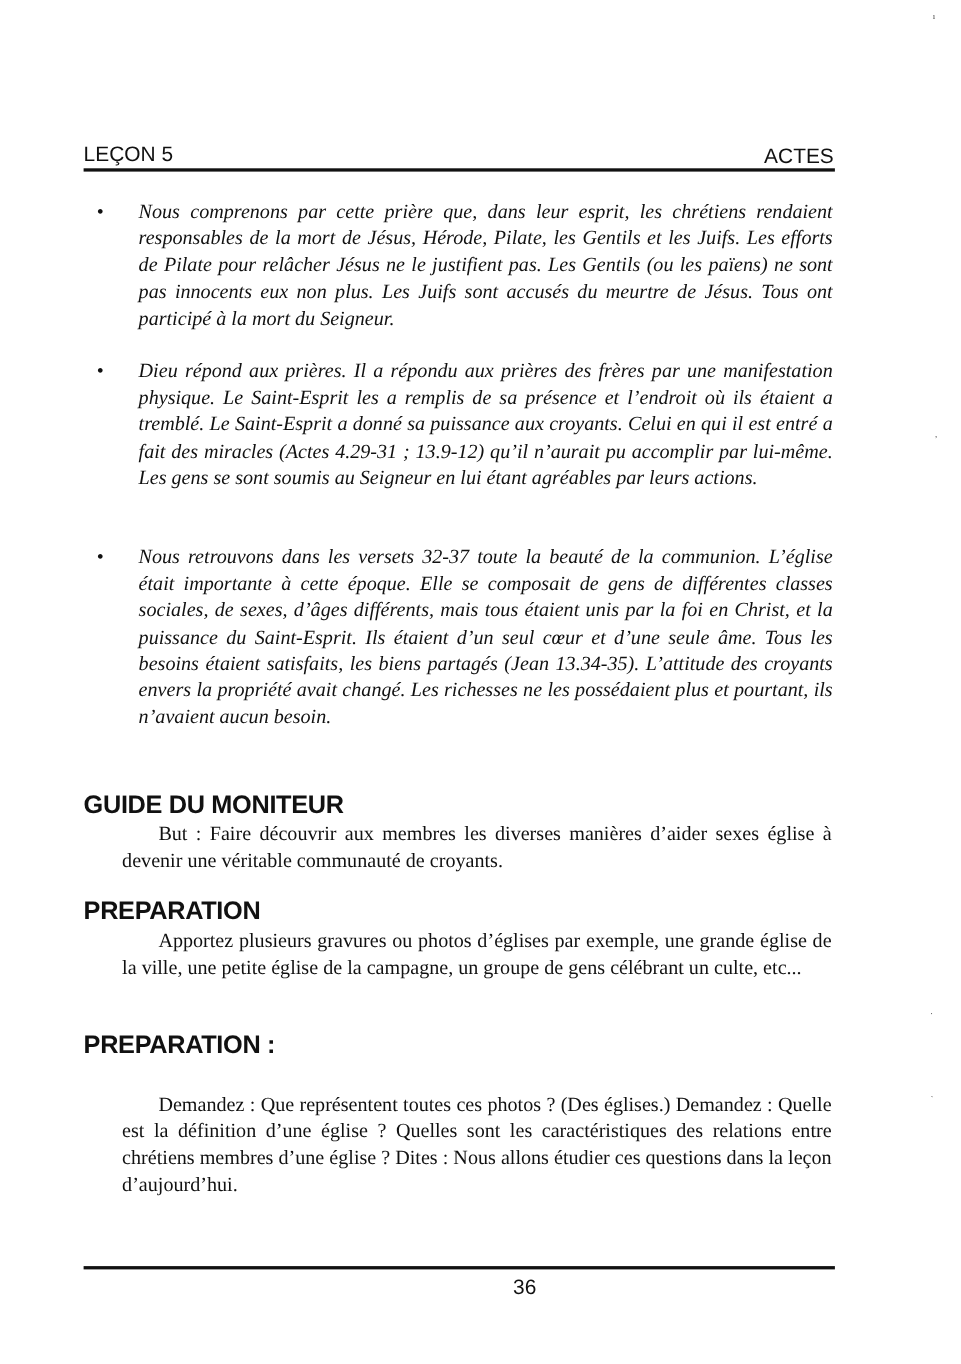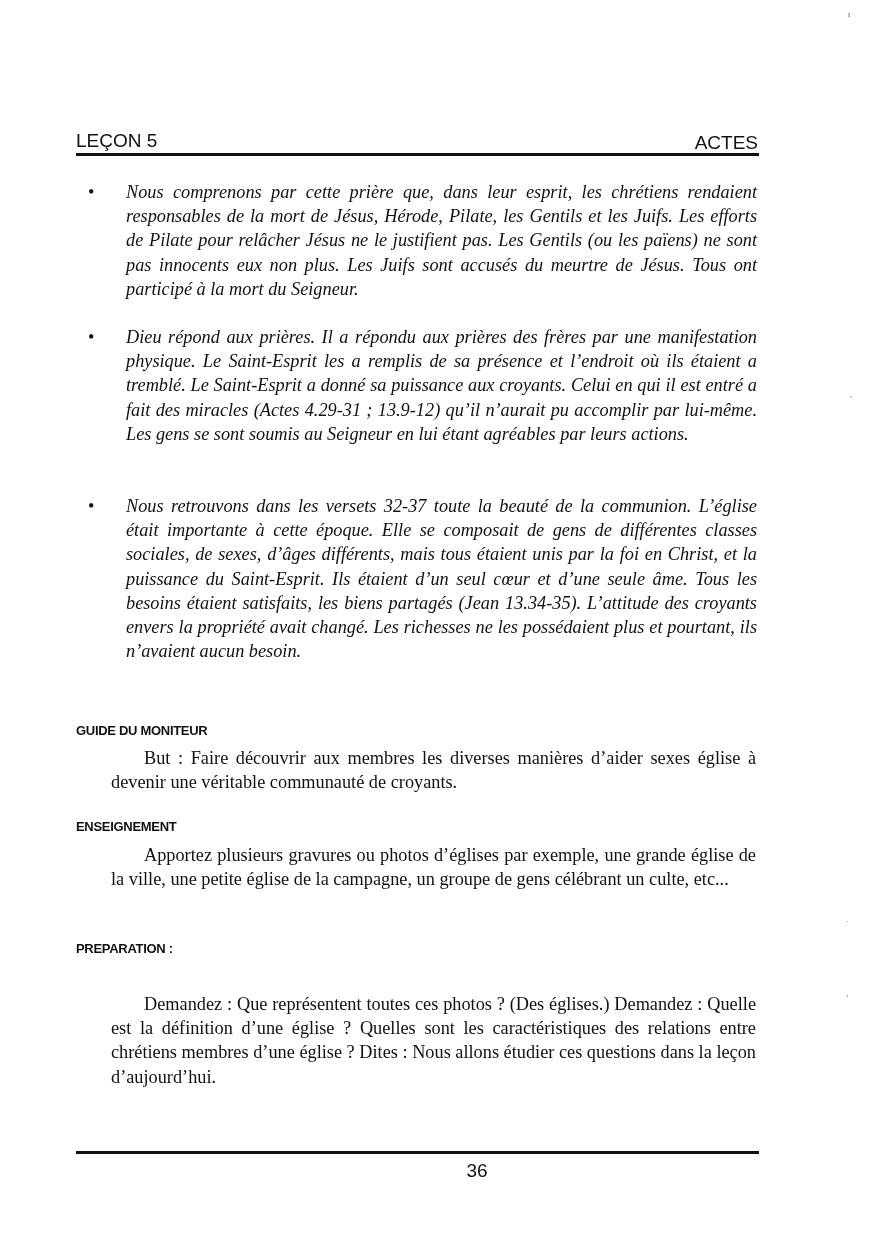--- a/index.html
+++ b/index.html
@@ -11,21 +11,21 @@
   .hdr .r { position: absolute; right: 0; top: 4px; }
   .rule-top { position: absolute; left: 76px; top: 153px; width: 683px; height: 3px; background: #111; }
   .rule-bot { position: absolute; left: 76px; top: 1151px; width: 683px; height: 3px; background: #111; }
   .pagenum { position: absolute; left: 0; width: 874px; top: 1160px; text-align: center;
              font-family: "Liberation Sans", sans-serif; font-size: 19px; padding-left: 40px; }
   .body { position: absolute; left: 0; top: 0; width: 874px; font-family: "Liberation Serif", serif;
           font-size: 18.3px; line-height: 24.2px; }
   .bullet { position: absolute; left: 88px; width: 10px; }
   .btext { position: absolute; left: 126px; width: 631px; text-align: justify; font-style: italic; }
   .sec { position: absolute; left: 76px; font-family: "Liberation Sans", sans-serif; font-weight: bold;
-         font-size: 13px; letter-spacing: -0.3px; }
+         font-size: 23px; letter-spacing: -0.3px; }
   .para { position: absolute; left: 111px; width: 645px; text-align: justify; text-indent: 33px; }
   .mark { position: absolute; font-size: 8px; color: #444; }
 </style>
 </head>
 <body>
 
 <div class="page">
 
   <div class="hdr">
     <span class="l">LEÇON 5</span>
@@ -39,21 +39,21 @@
 
     <span class="bullet" style="top:325px">•</span>
     <div class="btext" style="top:325px">Dieu répond aux prières. Il a répondu aux prières des frères par une manifestation physique. Le Saint-Esprit les a remplis de sa présence et l’endroit où ils étaient a tremblé. Le Saint-Esprit a donné sa puissance aux croyants. Celui en qui il est entré a fait des miracles (Actes 4.29-31 ; 13.9-12) qu’il n’aurait pu accomplir par lui-même. Les gens se sont soumis au Seigneur en lui étant agréables par leurs actions.</div>
 
     <span class="bullet" style="top:494px">•</span>
     <div class="btext" style="top:494px">Nous retrouvons dans les versets 32-37 toute la beauté de la communion. L’église était importante à cette époque. Elle se composait de gens de différentes classes sociales, de sexes, d’âges différents, mais tous étaient unis par la foi en Christ, et la puissance du Saint-Esprit. Ils étaient d’un seul cœur et d’une seule âme. Tous les besoins étaient satisfaits, les biens partagés (Jean 13.34-35). L’attitude des croyants envers la propriété avait changé. Les richesses ne les possédaient plus et pourtant, ils n’avaient aucun besoin.</div>
 
     <div class="sec" style="top:719px">GUIDE DU MONITEUR</div>
     <div class="para" style="top:746px">But : Faire découvrir aux membres les diverses manières d’aider sexes église à devenir une véritable communauté de croyants.</div>
 
-    <div class="sec" style="top:815px">ENSEIGNEMENT</div>
+    <div class="sec" style="top:815px">PREPARATION</div>
     <div class="para" style="top:843px">Apportez plusieurs gravures ou photos d’églises par exemple, une grande église de la ville, une petite église de la campagne, un groupe de gens célébrant un culte, etc...</div>
 
     <div class="sec" style="top:937px">PREPARATION :</div>
     <div class="para" style="top:992px">Demandez : Que représentent toutes ces photos ? (Des églises.) Demandez : Quelle est la définition d’une église ? Quelles sont les caractéristiques des relations entre chrétiens membres d’une église ? Dites : Nous allons étudier ces questions dans la leçon d’aujourd’hui.</div>
   </div>
 
   <div class="rule-bot"></div>
   <div class="pagenum">36</div>
 
   <span class="mark" style="left:848px;top:10px">ı</span>

